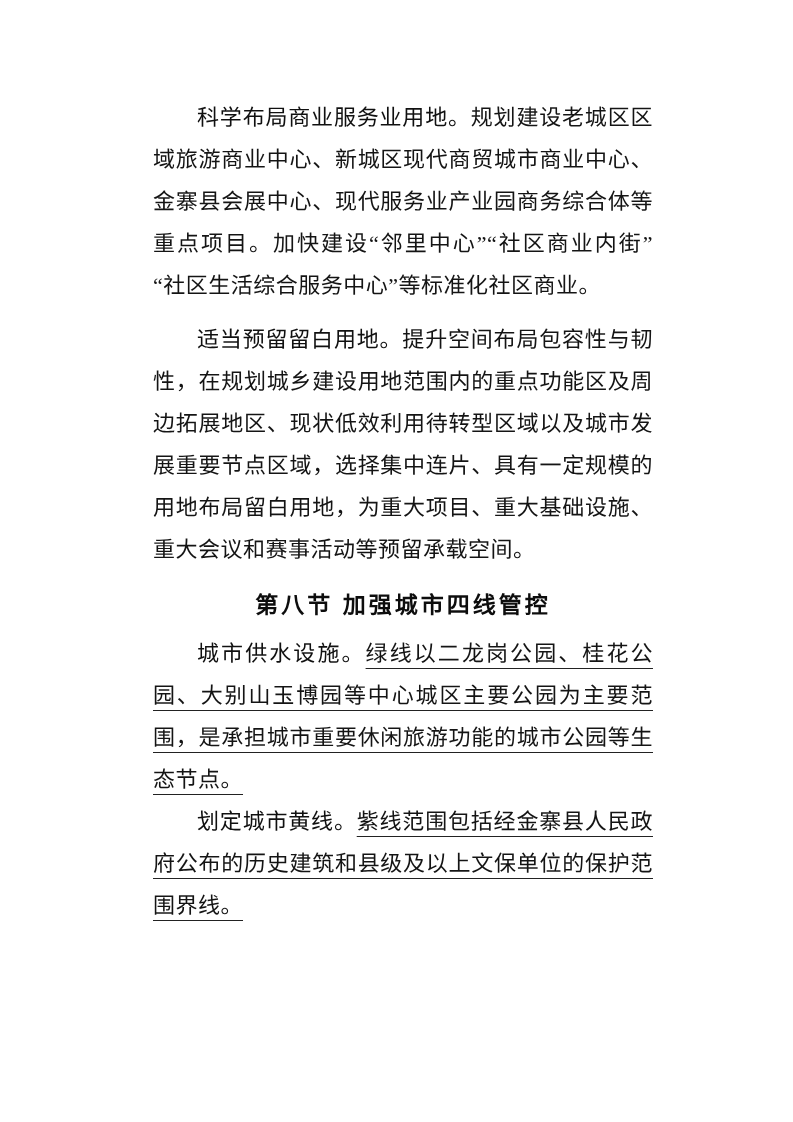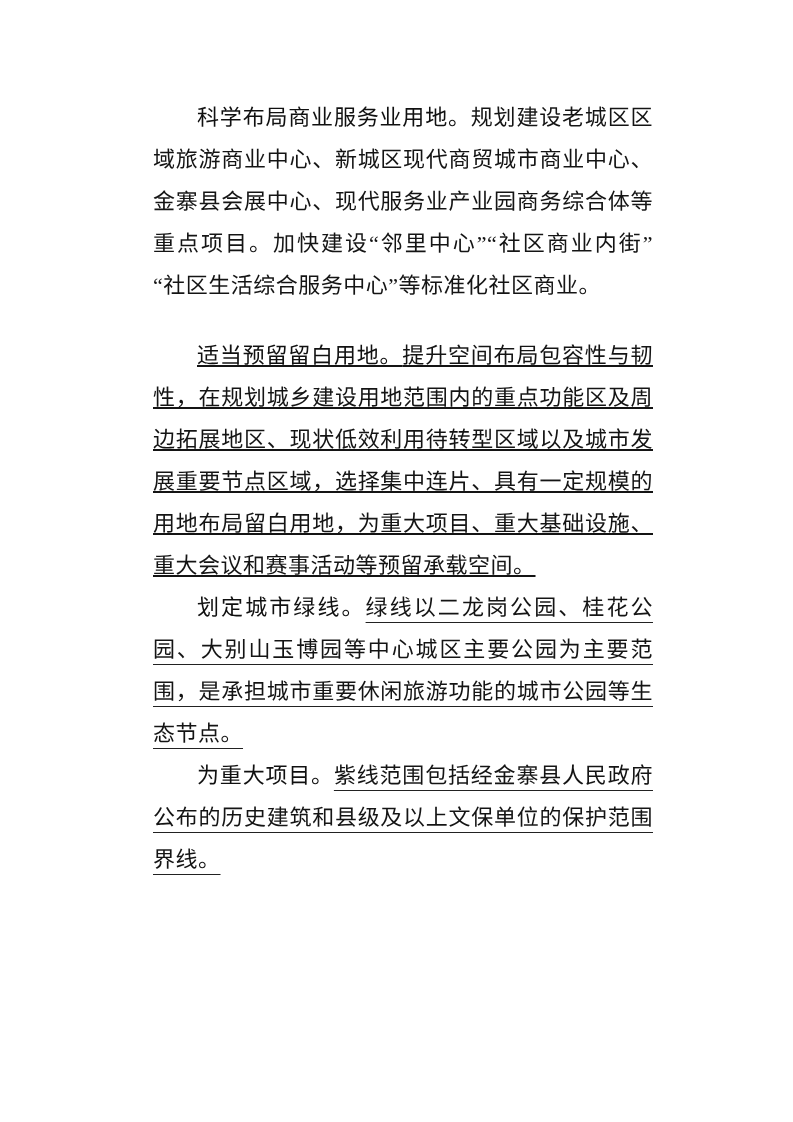--- a/index.html
+++ b/index.html
@@ -22,21 +22,21 @@
   .para {
     margin: 0;
     font-size: 22px;
     line-height: 42px;
     text-align: justify;
     text-justify: inter-character;
     text-indent: 2em;
     letter-spacing: 0.5px;
     color: #141414;
   }
-  .para.gap-top { margin-top: 28px; text-decoration: underline; }
+  .para.gap-top { margin-top: 12px; }
   .para.cutoff { text-align-last: justify; }
   .lead {
     
     color: #101010;
   }
   .u {
     text-decoration: underline;
     text-decoration-thickness: 1px;
     text-underline-offset: 7px;
     text-decoration-color: #222222;
@@ -65,21 +65,22 @@
 </style>
 </head>
 <body>
 
 <div class="page">
 
   <p class="para"><span class="lead">科学布局商业服务业用地。</span><span>规划建设老城区区域旅游商业中心、新城区现代商贸城市商业中心、金寨县会展中心、现代服务业产业园商务综合体等重点项目。加快建设“邻里中心”“社区商业内街”“社区生活综合服务中心”等标准化社区商业。</span></p>
 
   <p class="para gap-top"><span class="lead">适当预留留白用地。</span><span>提升空间布局包容性与韧性，在规划城乡建设用地范围内的重点功能区及周边拓展地区、现状低效利用待转型区域以及城市发展重要节点区域，选择集中连片、具有一定规模的用地布局留白用地，为重大项目、重大基础设施、重大会议和赛事活动等预留承载空间。</span></p>
 
+  <h2 class="section-heading">第八节 加强城市四线管控</h2>
 
-  <p class="para"><span class="lead">划定城市绿线。</span><span class="u">绿线以二龙岗公园、桂花公园、大别山玉博园等中心城区主要公园为主要范围，是承担城市重要休闲旅游功能的城市公园等生态节点。</span></p>
+  <p class="para"><span class="lead">城市供水设施。</span><span class="u">绿线以二龙岗公园、桂花公园、大别山玉博园等中心城区主要公园为主要范围，是承担城市重要休闲旅游功能的城市公园等生态节点。</span></p>
 
-  <p class="para"><span class="lead">为重大项目。</span><span class="u">紫线范围包括经金寨县人民政府公布的历史建筑和县级及以上文保单位的保护范围界线。</span></p>
+  <p class="para"><span class="lead">划定城市黄线。</span><span class="u">紫线范围包括经金寨县人民政府公布的历史建筑和县级及以上文保单位的保护范围界线。</span></p>
 
 
 
 
 </div>
 
 </body></html>

